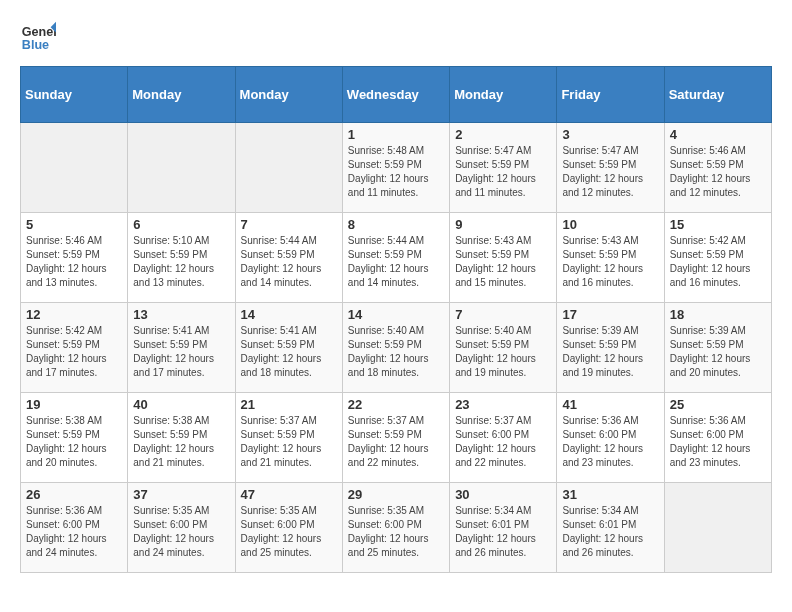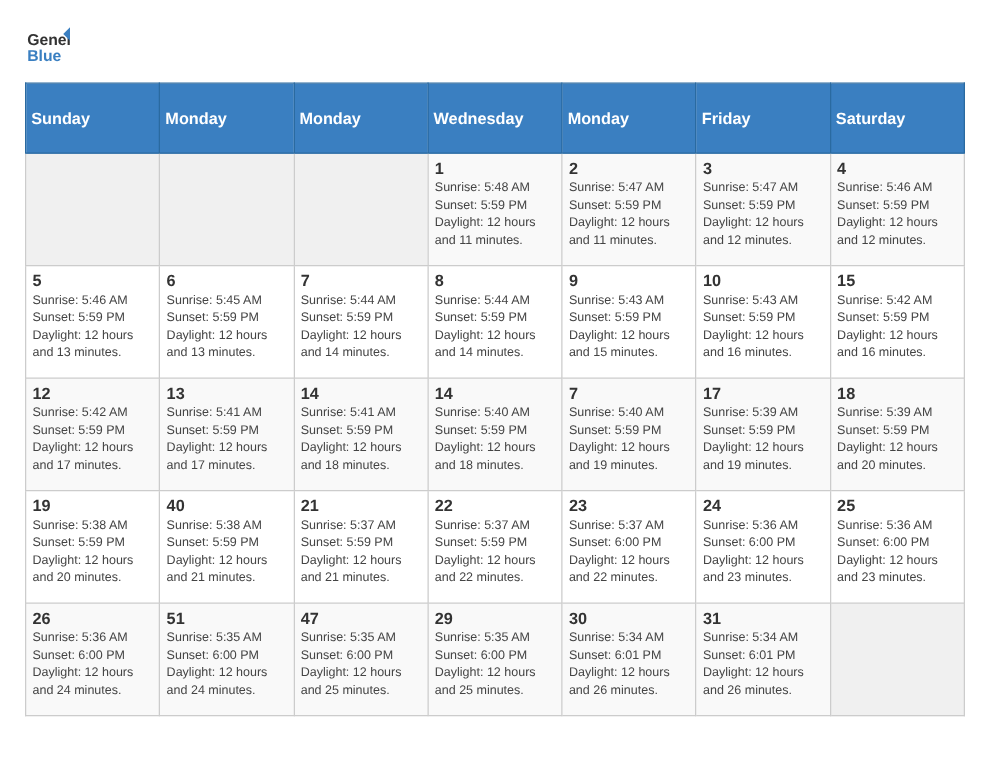--- a/index.html
+++ b/index.html
@@ -144,21 +144,21 @@
       <tr>
         <td>
           <span class="day-number">5</span>
           <div class="day-info" style="white-space: pre-line;">Sunrise: 5:46 AM
 Sunset: 5:59 PM
 Daylight: 12 hours
 and 13 minutes.</div>
         </td>
         <td>
           <span class="day-number">6</span>
-          <div class="day-info" style="white-space: pre-line;">Sunrise: 5:45 AM
+          <div class="day-info" style="white-space: pre-line;">Sunrise: 5:10 AM
 Sunset: 5:59 PM
 Daylight: 12 hours
 and 13 minutes.</div>
         </td>
         <td>
           <span class="day-number">7</span>
           <div class="day-info" style="white-space: pre-line;">Sunrise: 5:44 AM
 Sunset: 5:59 PM
 Daylight: 12 hours
 and 14 minutes.</div>
@@ -273,21 +273,21 @@
 and 22 minutes.</div>
         </td>
         <td>
           <span class="day-number">23</span>
           <div class="day-info" style="white-space: pre-line;">Sunrise: 5:37 AM
 Sunset: 6:00 PM
 Daylight: 12 hours
 and 22 minutes.</div>
         </td>
         <td>
-          <span class="day-number">24</span>
+          <span class="day-number">41</span>
           <div class="day-info" style="white-space: pre-line;">Sunrise: 5:36 AM
 Sunset: 6:00 PM
 Daylight: 12 hours
 and 23 minutes.</div>
         </td>
         <td>
           <span class="day-number">25</span>
           <div class="day-info" style="white-space: pre-line;">Sunrise: 5:36 AM
 Sunset: 6:00 PM
 Daylight: 12 hours
@@ -296,21 +296,21 @@
       </tr>
       <tr>
         <td>
           <span class="day-number">26</span>
           <div class="day-info" style="white-space: pre-line;">Sunrise: 5:36 AM
 Sunset: 6:00 PM
 Daylight: 12 hours
 and 24 minutes.</div>
         </td>
         <td>
-          <span class="day-number">51</span>
+          <span class="day-number">37</span>
           <div class="day-info" style="white-space: pre-line;">Sunrise: 5:35 AM
 Sunset: 6:00 PM
 Daylight: 12 hours
 and 24 minutes.</div>
         </td>
         <td>
           <span class="day-number">47</span>
           <div class="day-info" style="white-space: pre-line;">Sunrise: 5:35 AM
 Sunset: 6:00 PM
 Daylight: 12 hours

